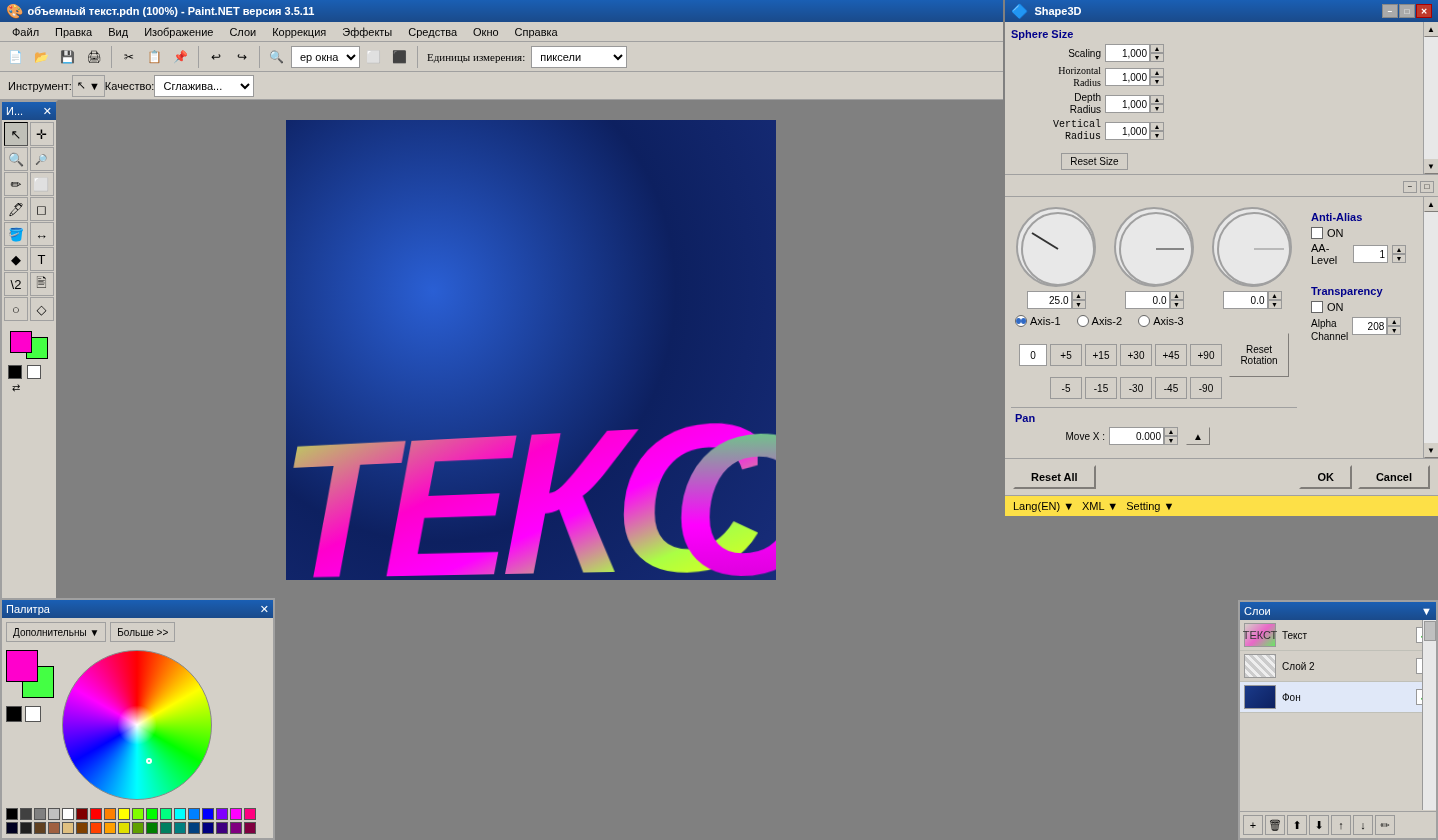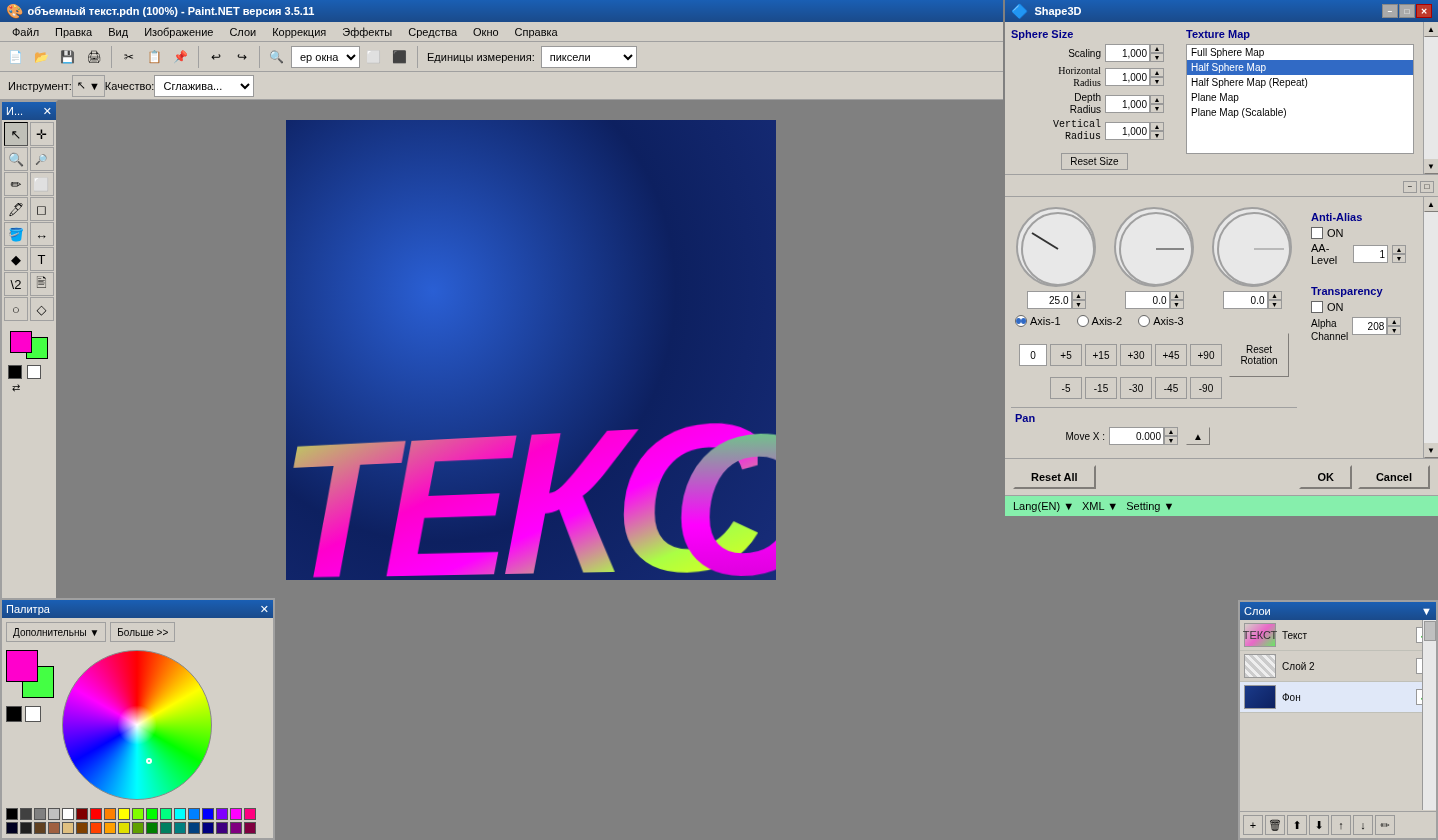--- a/index.html
+++ b/index.html
@@ -56,21 +56,21 @@
     }
     .toolbar-sep { width: 1px; height: 22px; background: #a0a0a0; margin: 0 3px; }
     .toolbar-btn {
       width: 24px; height: 24px; background: #d4d0c8; border: 1px solid transparent;
       display: flex; align-items: center; justify-content: center; cursor: pointer; font-size: 12px;
     }
     .toolbar-combo {
       height: 22px; background: white; border: 1px solid #999; padding: 0 4px;
       min-width: 60px;
     }
-    .toolbar-label { margin: 16px 4px; white-space: nowrap; }
+    .toolbar-label { margin: 16px 4px; white-space: nowrap; font-family: Liberation Serif, serif; }
 
     
     .tool-options {
       background: #d4d0c8;
       height: 28px;
       display: flex;
       align-items: center;
       padding: 0 8px;
       position: absolute;
       top: 72px; left: 0; right: 0;
@@ -337,21 +337,21 @@
       gap: 6px;
       border-top: 1px solid #a0a0a0;
     }
     .action-btn {
       height: 24px; background: #d4d0c8; border: 2px outset #d4d0c8;
       padding: 0 16px; cursor: pointer; font-size: 11px; font-weight: bold;
     }
 
     
     .lang-bar {
-      background: #86efac;
+      background: #fde047;
       padding: 4px 8px;
       border-top: 1px solid #a0a0a0;
       display: flex;
       gap: 8px;
     }
     .lang-item {
       cursor: pointer;
       display: flex;
       align-items: center;
       gap: 2px;
@@ -694,30 +694,20 @@
             <div class="spin-btn">▼</div>
           </div>
         </div>
       </div>
 
       <div style="text-align:center; margin-top:6px;">
         <button class="reset-size-btn" style="margin-left:0; display:inline-block;">Reset Size</button>
       </div>
     </div>
 
-    <div style="flex:1; margin-right:18px;">
-      <div class="section-title">Texture Map</div>
-      <div class="texture-list">
-        <div class="texture-item">Full Sphere Map</div>
-        <div class="texture-item selected">Half Sphere Map</div>
-        <div class="texture-item">Half Sphere Map (Repeat)</div>
-        <div class="texture-item">Plane Map</div>
-        <div class="texture-item">Plane Map (Scalable)</div>
-      </div>
-    </div>
   </div>
 
   <div style="background:#d4d0c8; border-top:2px outset #d4d0c8; position:relative;">
 
     <div style="height:20px; background:#d4d0c8; border-bottom:1px solid #a0a0a0; display:flex; align-items:center; justify-content:flex-end; padding:0 4px; gap:3px;">
       <div class="sub-title-btn">−</div>
       <div class="sub-title-btn">□</div>
     </div>
 
     <div style="position:absolute; right:0; top:20px; bottom:0; width:15px; background:#d4d0c8; border-left:1px solid #a0a0a0; display:flex; flex-direction:column; align-items:center;">

